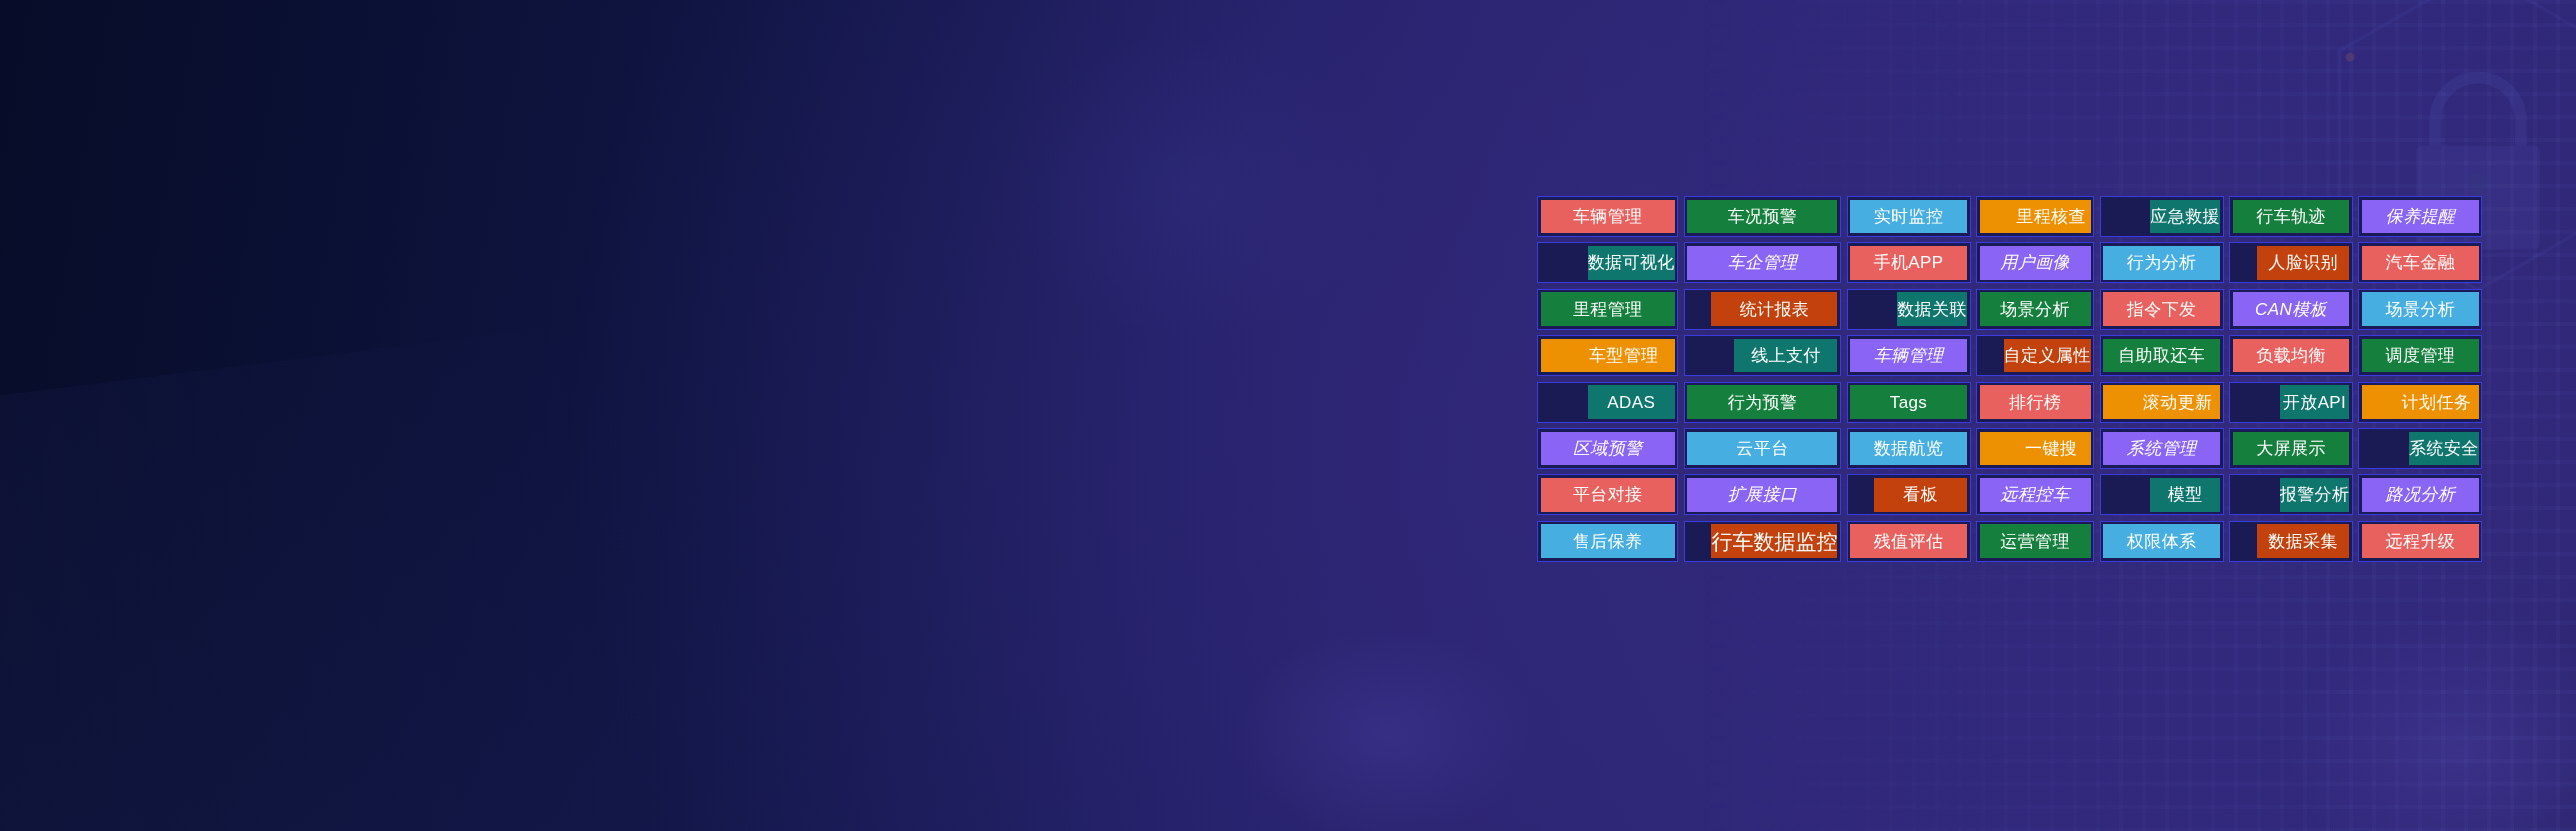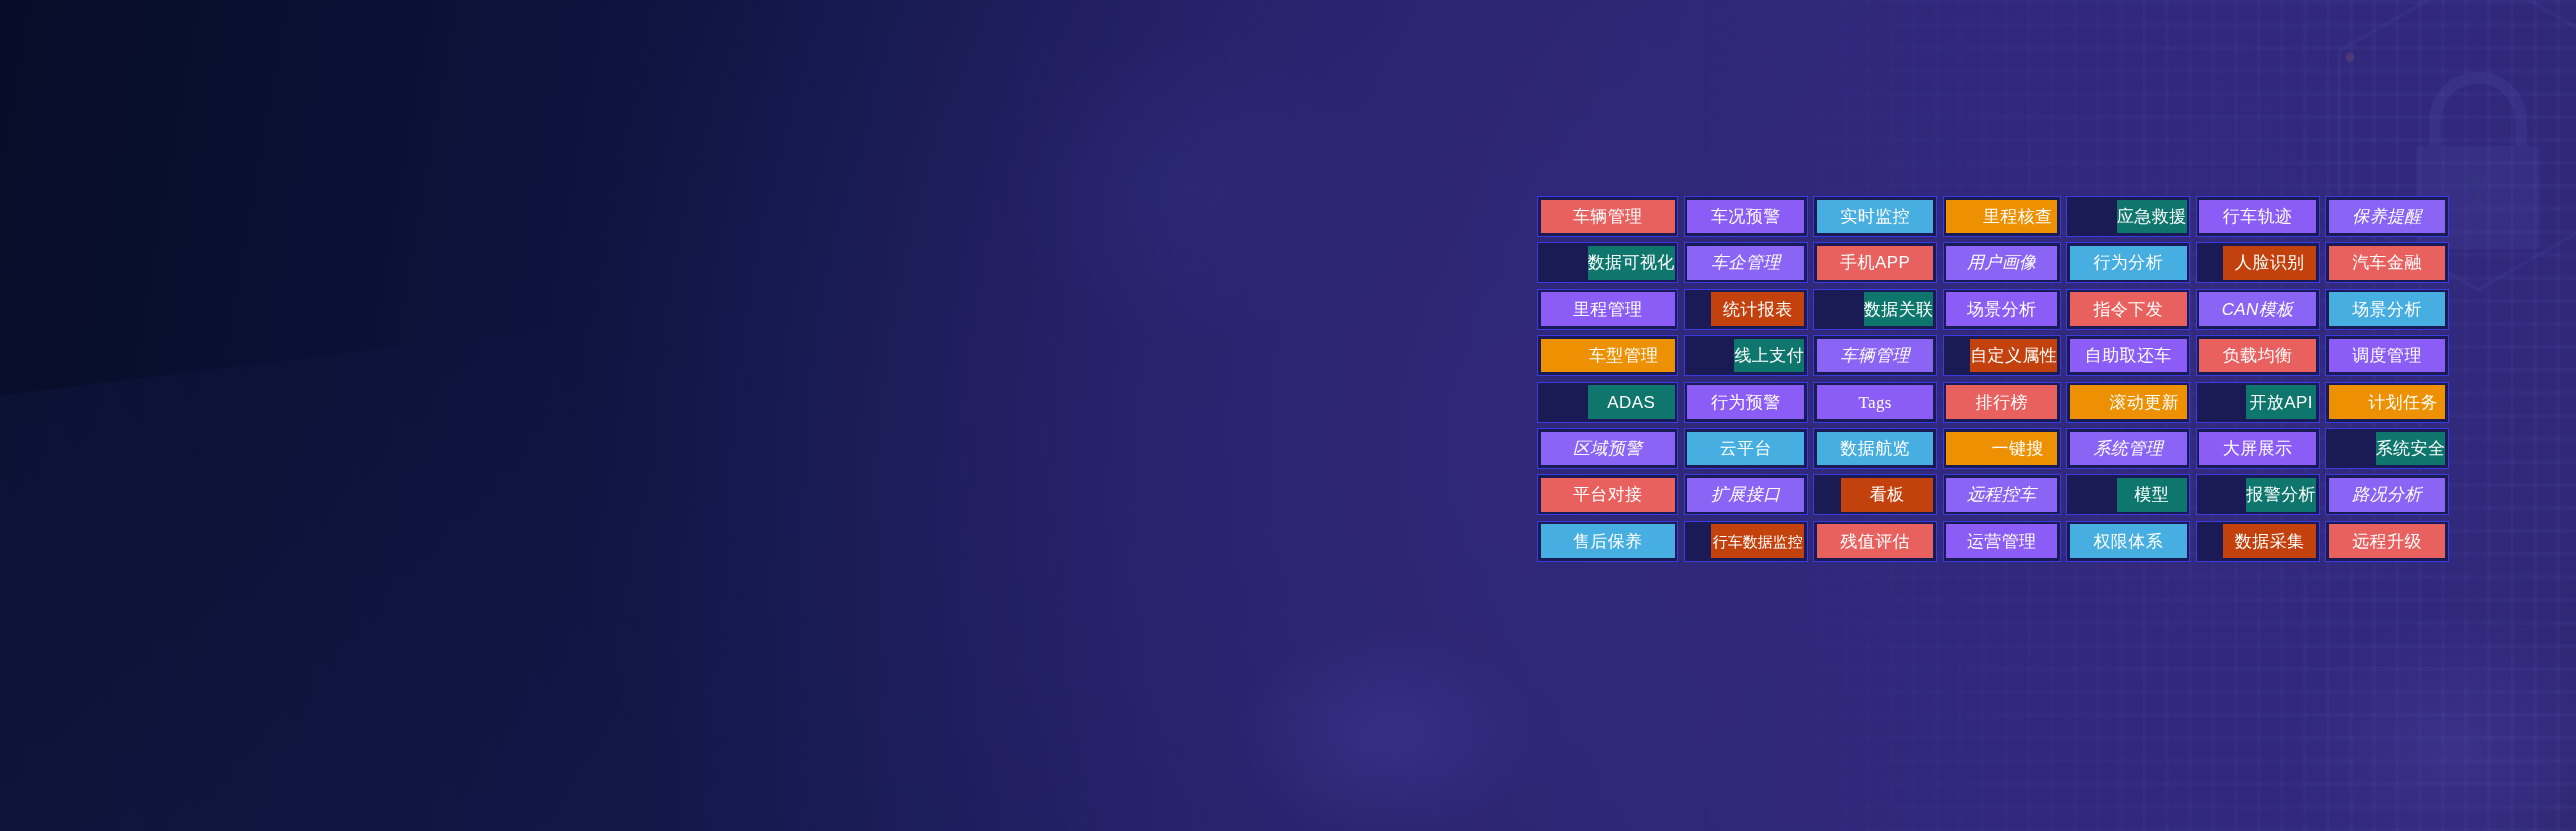--- a/index.html
+++ b/index.html
@@ -106,25 +106,25 @@
     justify-content: center;
     color: #ffffff;
     font-size: 17px;
     line-height: 1;
     letter-spacing: 0.4px;
     white-space: nowrap;
     overflow: hidden;
     font-weight: 400;
   }
 
-  .tag-chip.small { font-size: 15px; letter-spacing: 0px; }
+  .tag-chip.small { font-size: 21px; letter-spacing: 0px; }
 
   
   .c-red    { background: #e8615f; }
-  .c-green  { background: #8b5cf6; font-family: Liberation Serif, serif; }
+  .c-green  { background: #15803d; }
   .c-blue   { background: #46aee0; }
   .c-orange { background: #ed9001; padding-left: 32px; }
   .c-indigo { background: #0f766e; margin-left: 47px; }
   .c-purple { background: #8a64f5; font-style: italic; }
   .c-yellow { background: #c2410c; margin-left: 24px; }
 </style>
 </head>
 <body>
 
 <div id="bg-base"></div>

